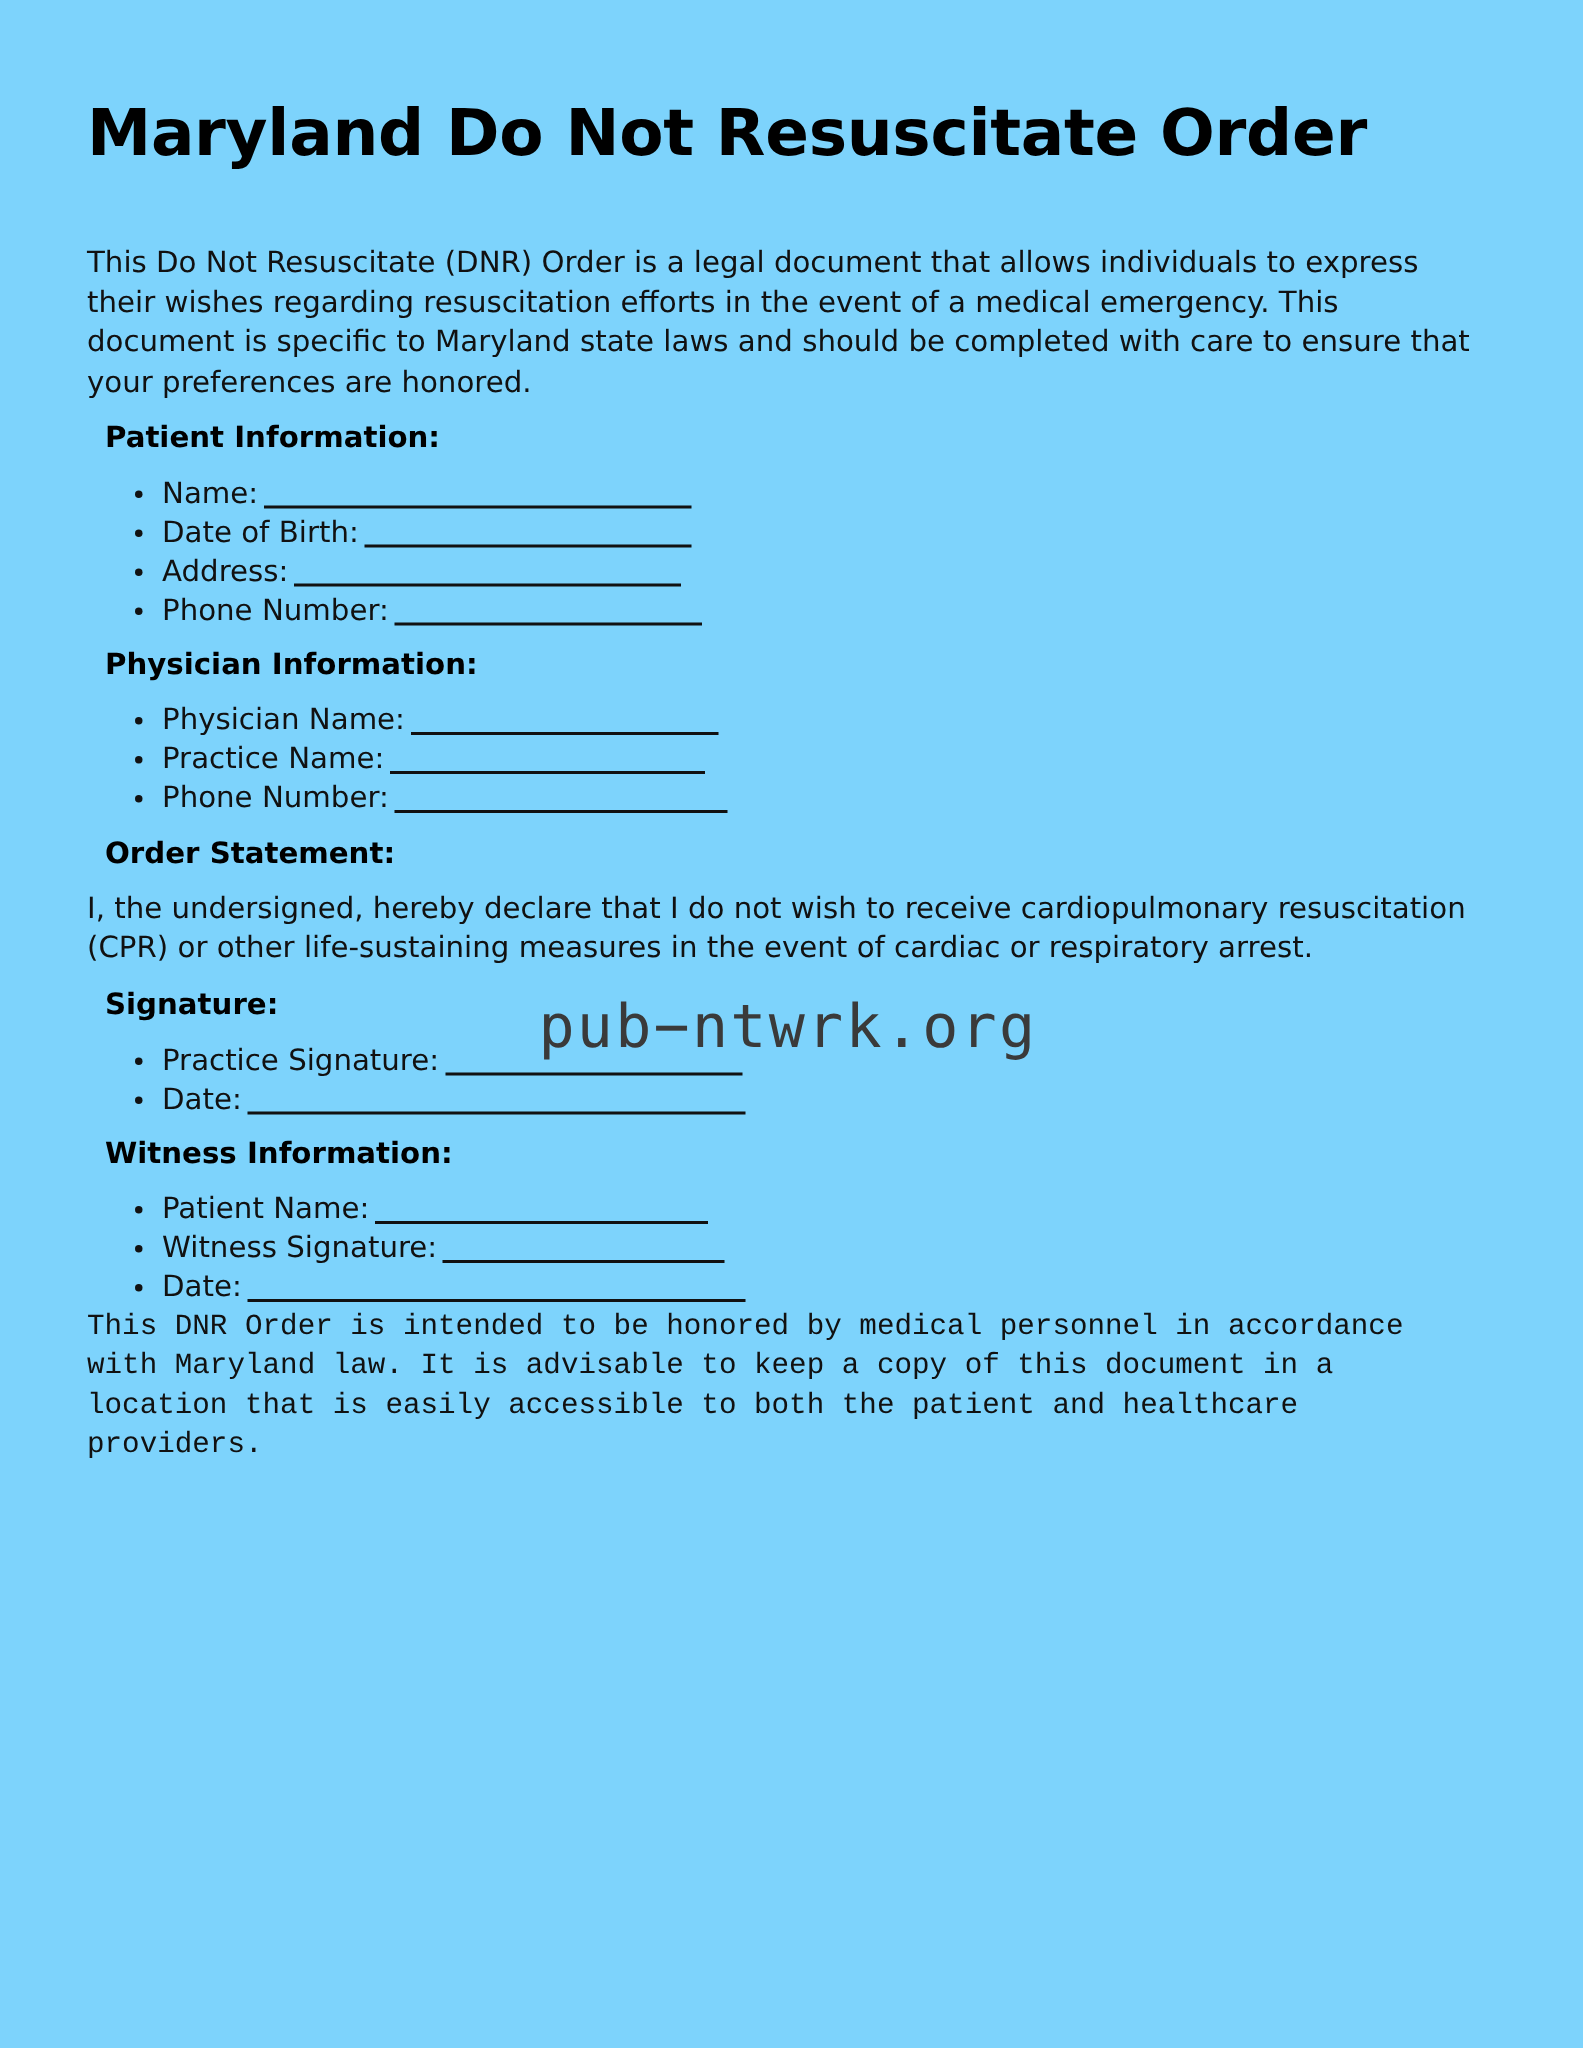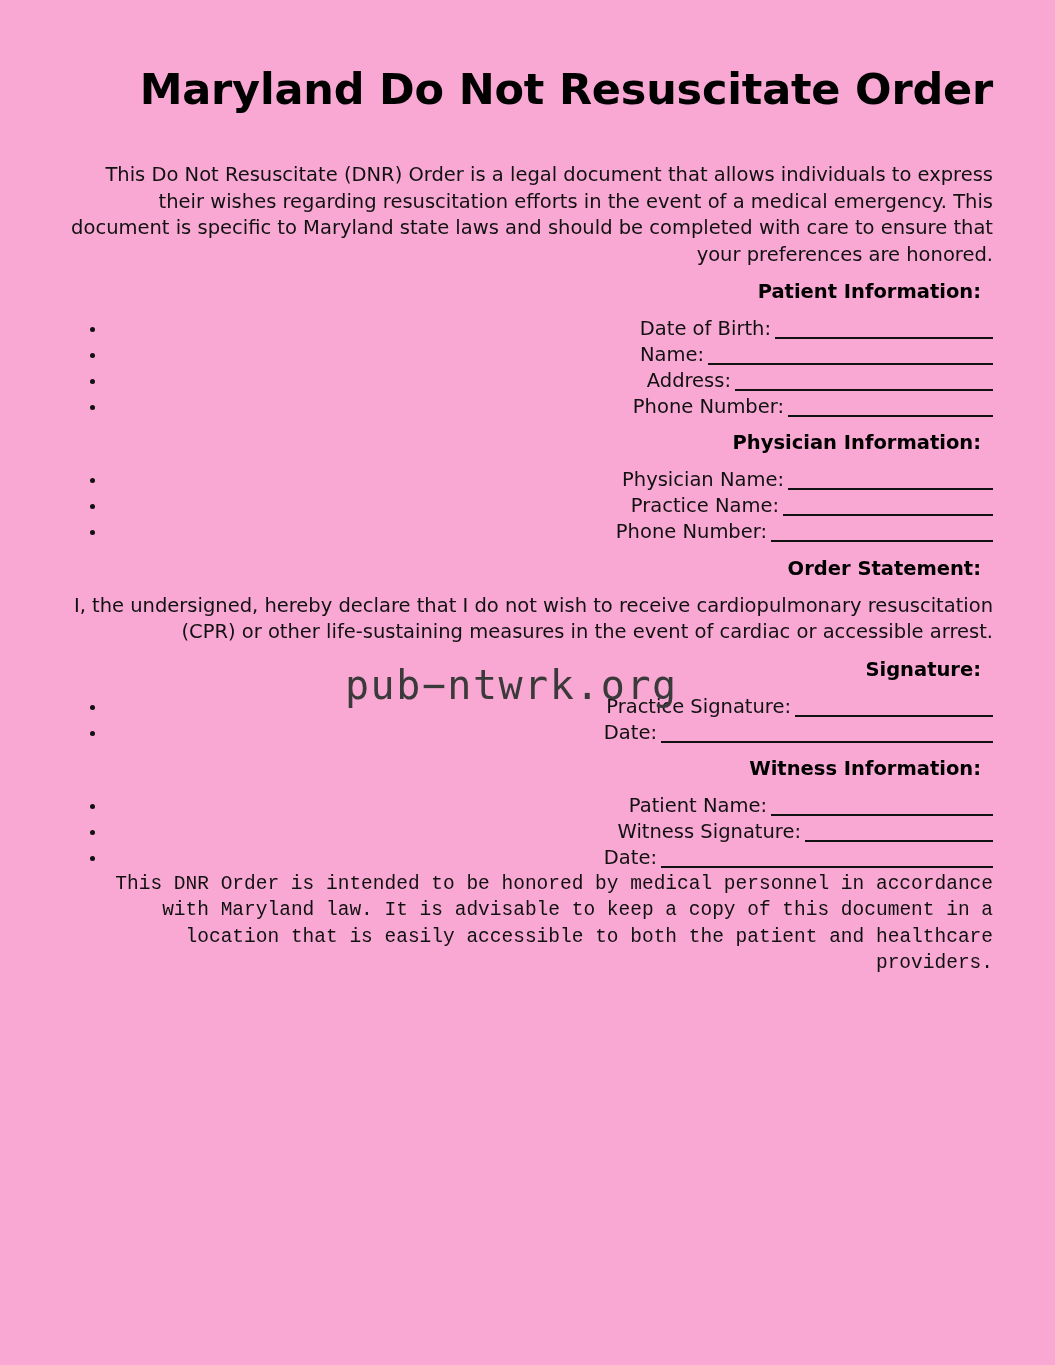--- a/index.html
+++ b/index.html
@@ -13,23 +13,22 @@
     position: relative;
     overflow: hidden;
     font-family: "DejaVu Sans", "Liberation Sans", sans-serif;
     color: #000000;
     -webkit-font-smoothing: antialiased;
   }
 
   .page {
     position: absolute;
     inset: 0;
-    background: #f9a8d4;
+    background: #7dd3fc;
     padding: 0;
-    text-align: right;
   }
 
   .content {
     position: absolute;
     left: 58px;
     top: 0;
     width: 935px;
   }
 
   h1.doc-title {
@@ -92,21 +91,21 @@
   .blank-line {
     display: inline-block;
     border-bottom: 2px solid #111;
     vertical-align: -4px;
     height: 0;
     margin-left: 4px;
   }
 
   .watermark {
     position: absolute;
-    left: 345px;
+    left: 359px;
     top: 663px;
     font-family: "DejaVu Sans Mono", "Liberation Mono", monospace;
     font-size: 40px;
     line-height: 44px;
     letter-spacing: 1.5px;
     color: #3a3a3a;
     white-space: nowrap;
     pointer-events: none;
     z-index: 5;
   }
@@ -122,24 +121,24 @@
 <div class="page">
   <div class="content">
 
     <h1 class="doc-title">Maryland Do Not Resuscitate Order</h1>
 
     <p class="para intro">This Do Not Resuscitate (DNR) Order is a legal document that allows individuals to express their wishes regarding resuscitation efforts in the event of a medical emergency. This document is specific to Maryland state laws and should be completed with care to ensure that your preferences are honored.</p>
 
     <h2 class="section-heading gap-sec-heading">Patient Information:</h2>
     <ul class="field-list gap-list">
       <li>
-        <span>Date of Birth:</span><span class="blank-line" style="width: 218px;"></span>
+        <span>Name:</span><span class="blank-line" style="width: 285px;"></span>
       </li>
       <li>
-        <span>Name:</span><span class="blank-line" style="width: 285px;"></span>
+        <span>Date of Birth:</span><span class="blank-line" style="width: 218px;"></span>
       </li>
       <li>
         <span>Address:</span><span class="blank-line" style="width: 258px;"></span>
       </li>
       <li>
         <span>Phone Number:</span><span class="blank-line" style="width: 205px;"></span>
       </li>
     </ul>
 
     <h2 class="section-heading gap-sec-heading">Physician Information:</h2>
@@ -149,21 +148,21 @@
       </li>
       <li>
         <span>Practice Name:</span><span class="blank-line" style="width: 210px;"></span>
       </li>
       <li>
         <span>Phone Number:</span><span class="blank-line" style="width: 222px;"></span>
       </li>
     </ul>
 
     <h2 class="section-heading gap-sec-heading">Order Statement:</h2>
-    <p class="para gap-para">I, the undersigned, hereby declare that I do not wish to receive cardiopulmonary resuscitation (CPR) or other life-sustaining measures in the event of cardiac or accessible arrest.</p>
+    <p class="para gap-para">I, the undersigned, hereby declare that I do not wish to receive cardiopulmonary resuscitation (CPR) or other life-sustaining measures in the event of cardiac or respiratory arrest.</p>
 
     <h2 class="section-heading gap-sec-heading">Signature:</h2>
     <ul class="field-list gap-list">
       <li>
         <span>Practice Signature:</span><span class="blank-line" style="width: 198px;"></span>
       </li>
       <li>
         <span>Date:</span><span class="blank-line" style="width: 332px;"></span>
       </li>
     </ul>

